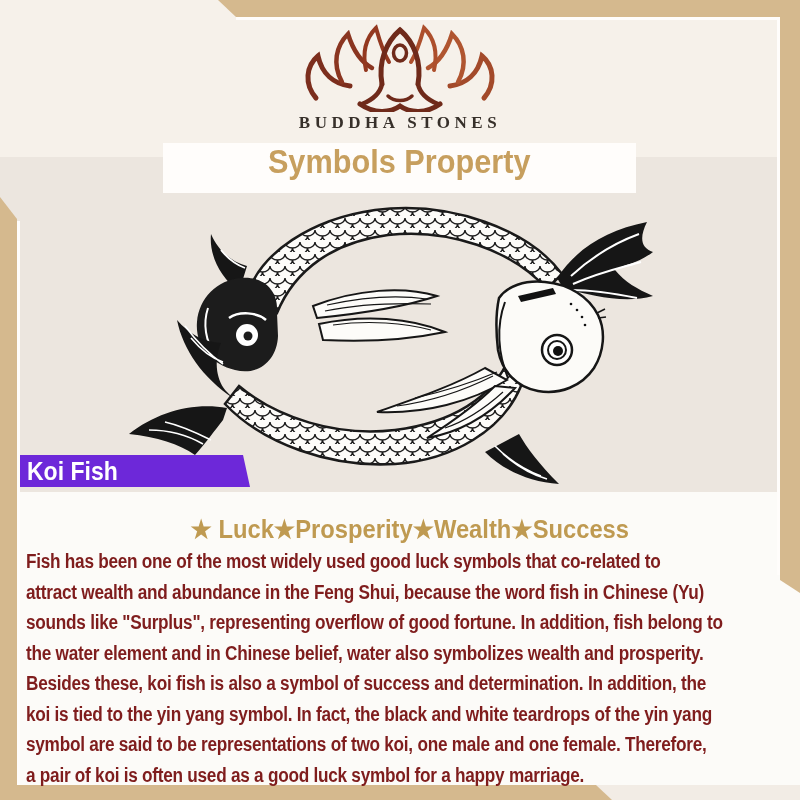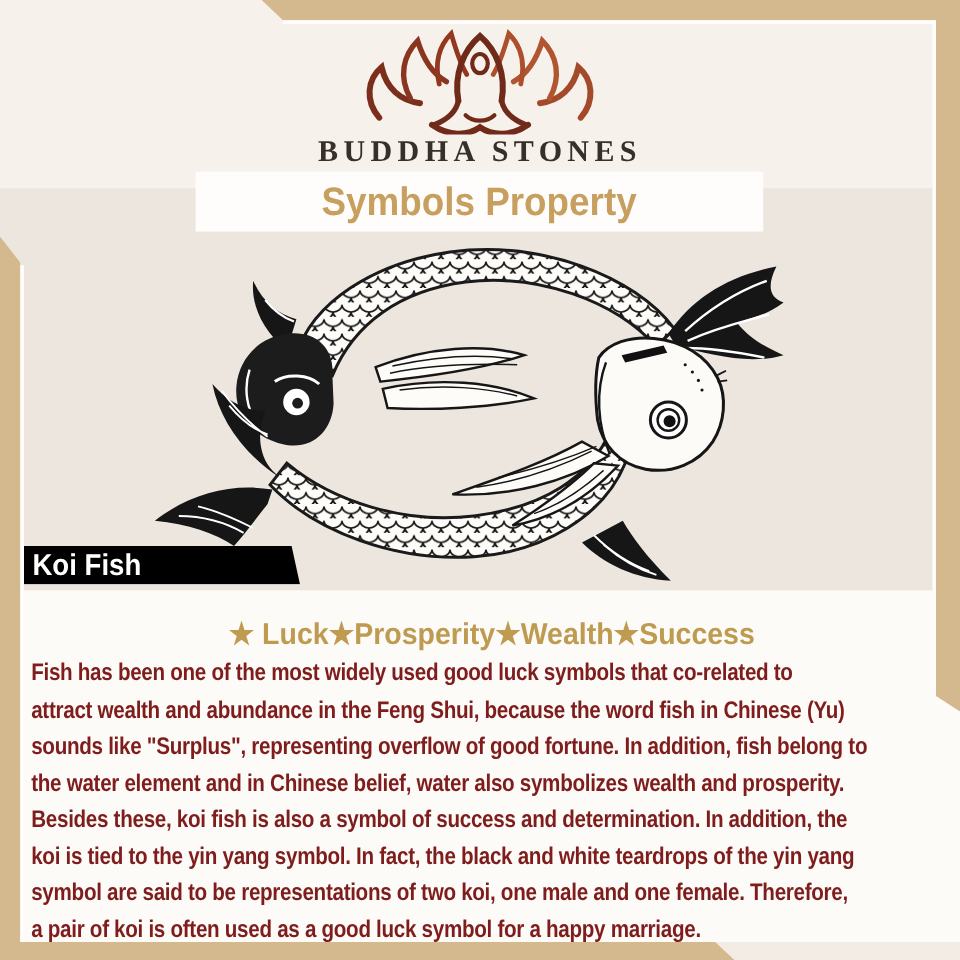--- a/index.html
+++ b/index.html
@@ -21,34 +21,34 @@
   .stripe-right-line{left:777px;top:19px;width:3px;height:556px;background:#fffdfb;}
   .stripe-left{left:0;top:197px;width:17px;height:588px;background:#d5b98e;
             clip-path:polygon(0 0,17px 22px,17px 588px,0 588px);}
   .stripe-left-line{left:17px;top:221px;width:3px;height:564px;background:#fffdfb;}
   .band-bottom{left:0;top:785px;width:612px;height:15px;background:#d5b98e;
             clip-path:polygon(0 0,596px 0,612px 15px,0 15px);}
 
   
   .logo{left:302px;top:22px;width:196px;height:90px;}
   .wordmark{left:0;top:113px;width:800px;text-align:center;
-            font-family:"Liberation Serif",serif;font-weight:600;font-size:25px;
+            font-family:"Liberation Serif",serif;font-weight:600;font-size:17px;
             letter-spacing:4.5px;color:#37302a;}
 
   
   .title-band{left:163px;top:143px;width:473px;height:50px;background:#fffdfb;
-              display:flex;align-items:center;justify-content:center;}
+              display:flex;align-items:flex-start;justify-content:center;}
   .title-band .t{display:inline-block;font-weight:bold;font-size:33px;color:#c79f5e;
               transform:scaleX(.93);transform-origin:center;white-space:nowrap;}
 
   
   .fish{left:105px;top:192px;width:640px;height:300px;}
 
   
-  .koi-banner{left:20px;top:455px;width:230px;height:32px;background:#000000;
+  .koi-banner{left:20px;top:455px;width:230px;height:32px;background:#6d28d9;
               clip-path:polygon(0 0,223px 0,230px 32px,0 32px);}
   .koi-banner .t{display:inline-block;margin-left:7px;line-height:32px;font-weight:bold;
               font-size:25px;color:#ffffff;transform:scaleX(.92);transform-origin:0 50%;
               white-space:nowrap;}
 
   
   .star-line{left:20px;top:512px;width:780px;text-align:center;}
   .star-line .t{display:inline-block;font-weight:bold;font-size:25px;line-height:34px;
               color:#bf9a51;transform:scaleX(.95);transform-origin:center;white-space:nowrap;}
 

